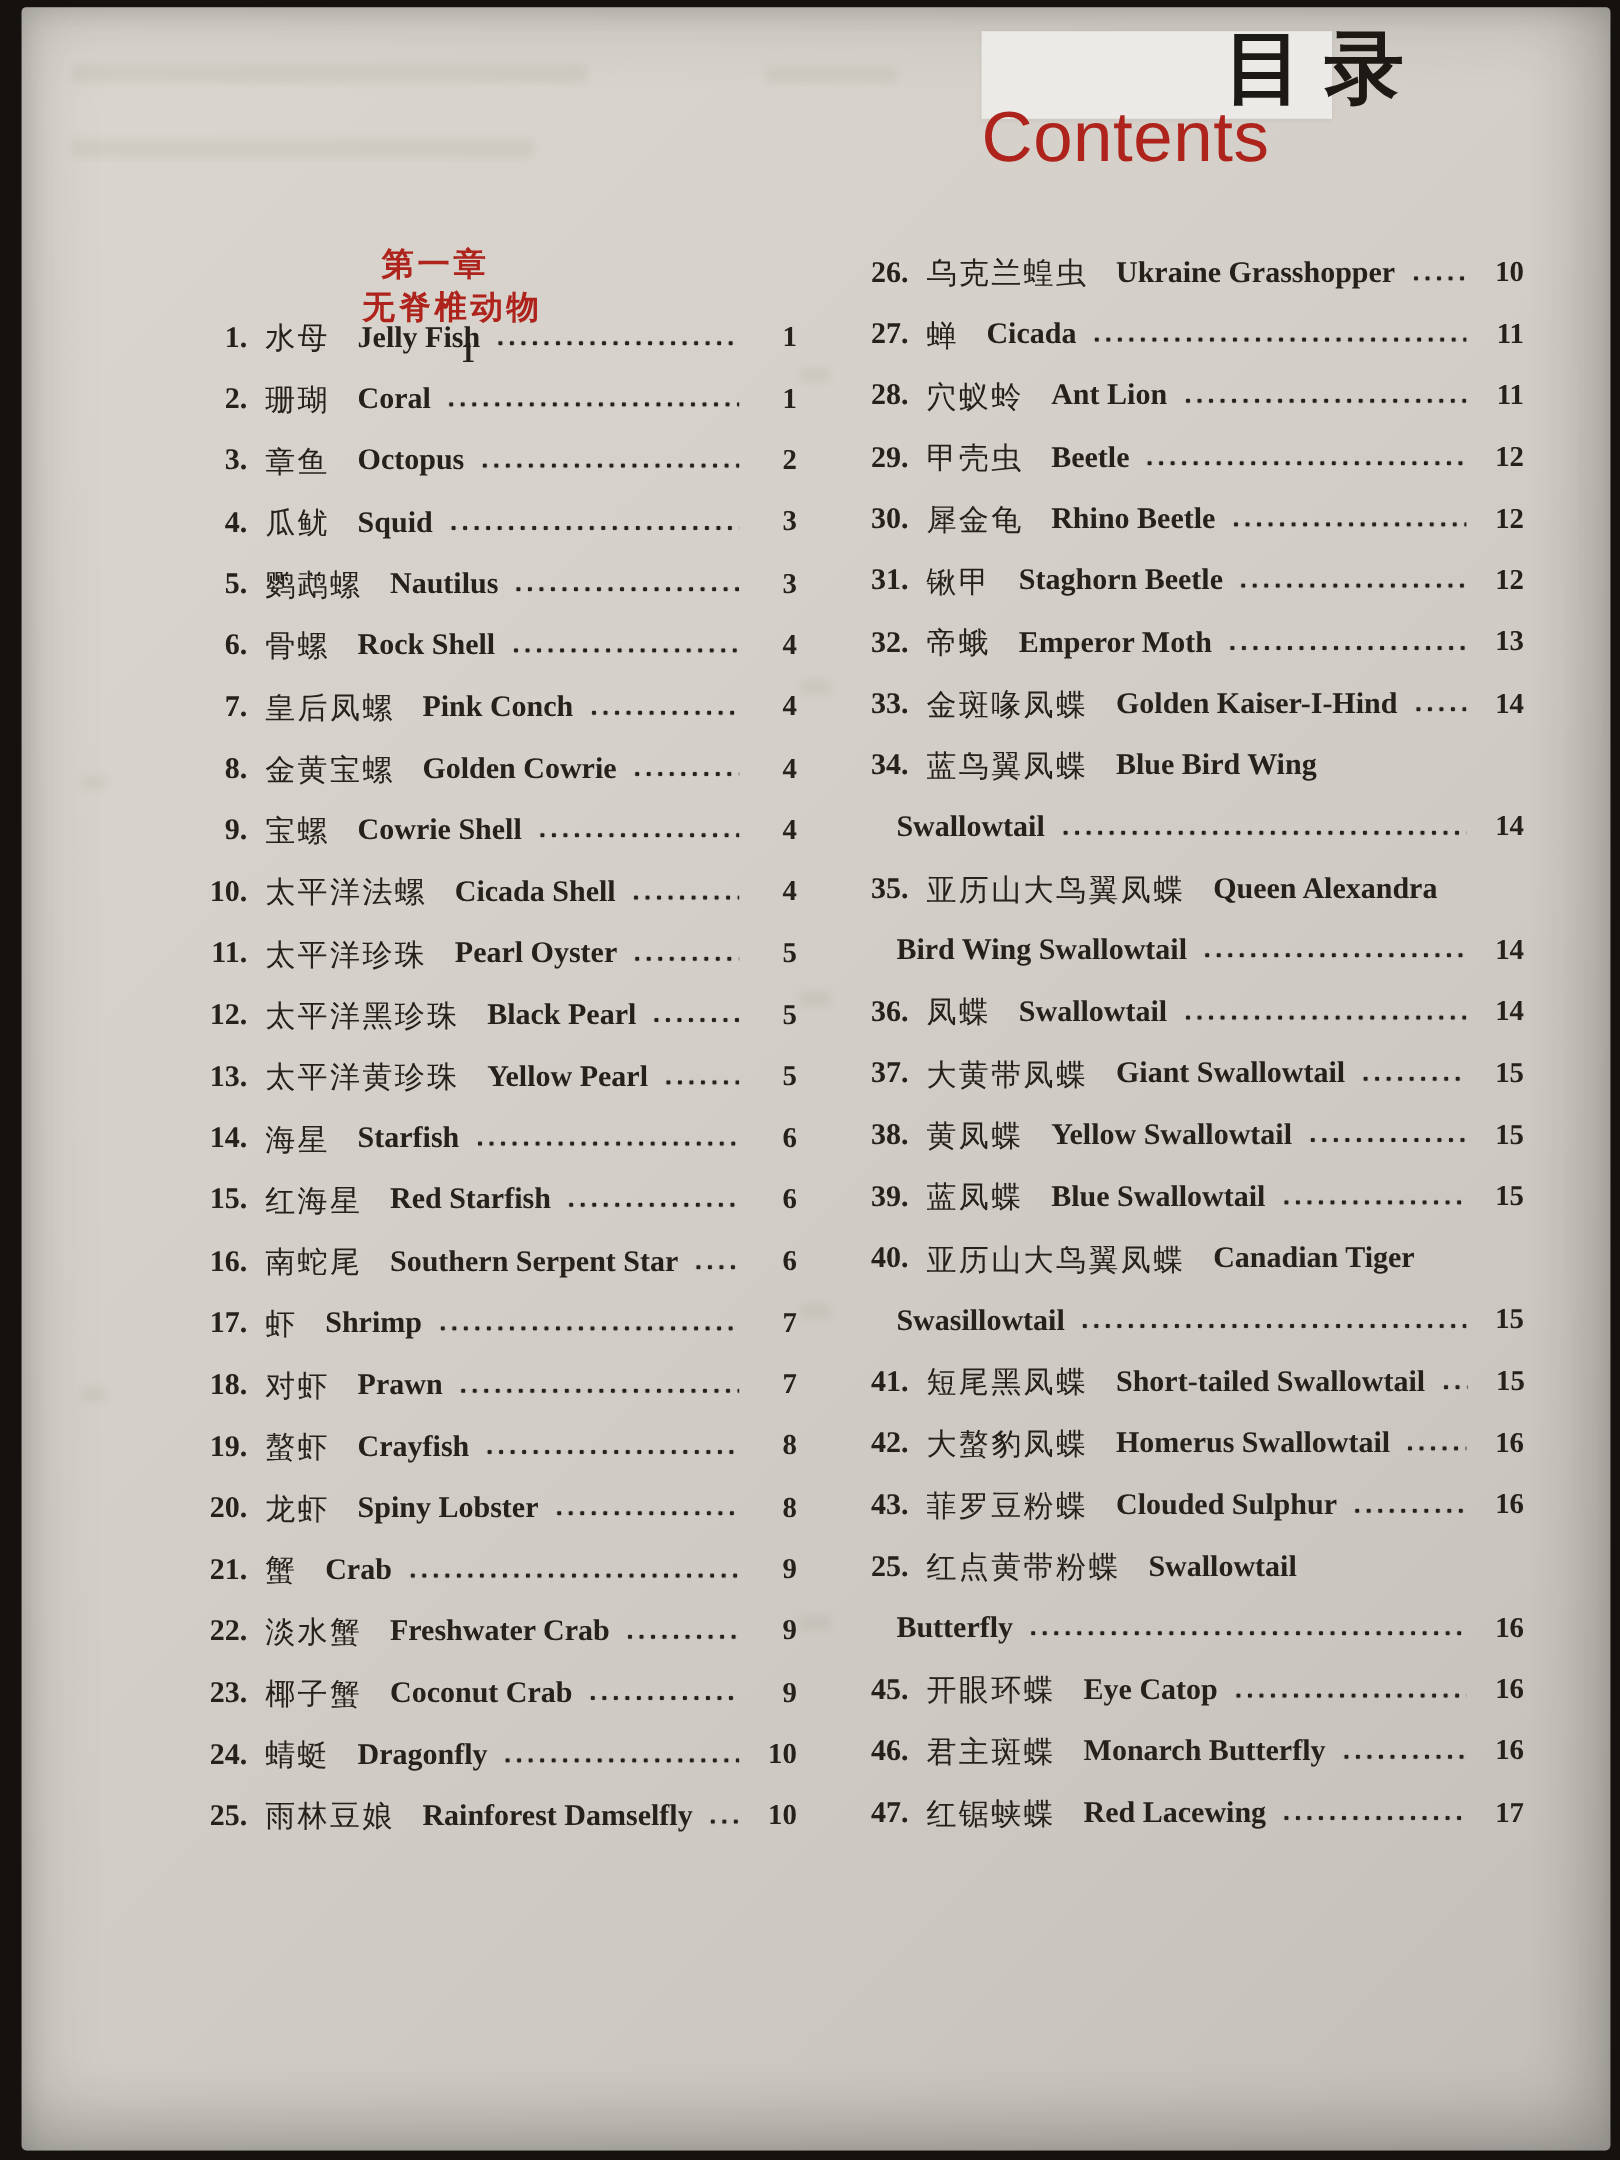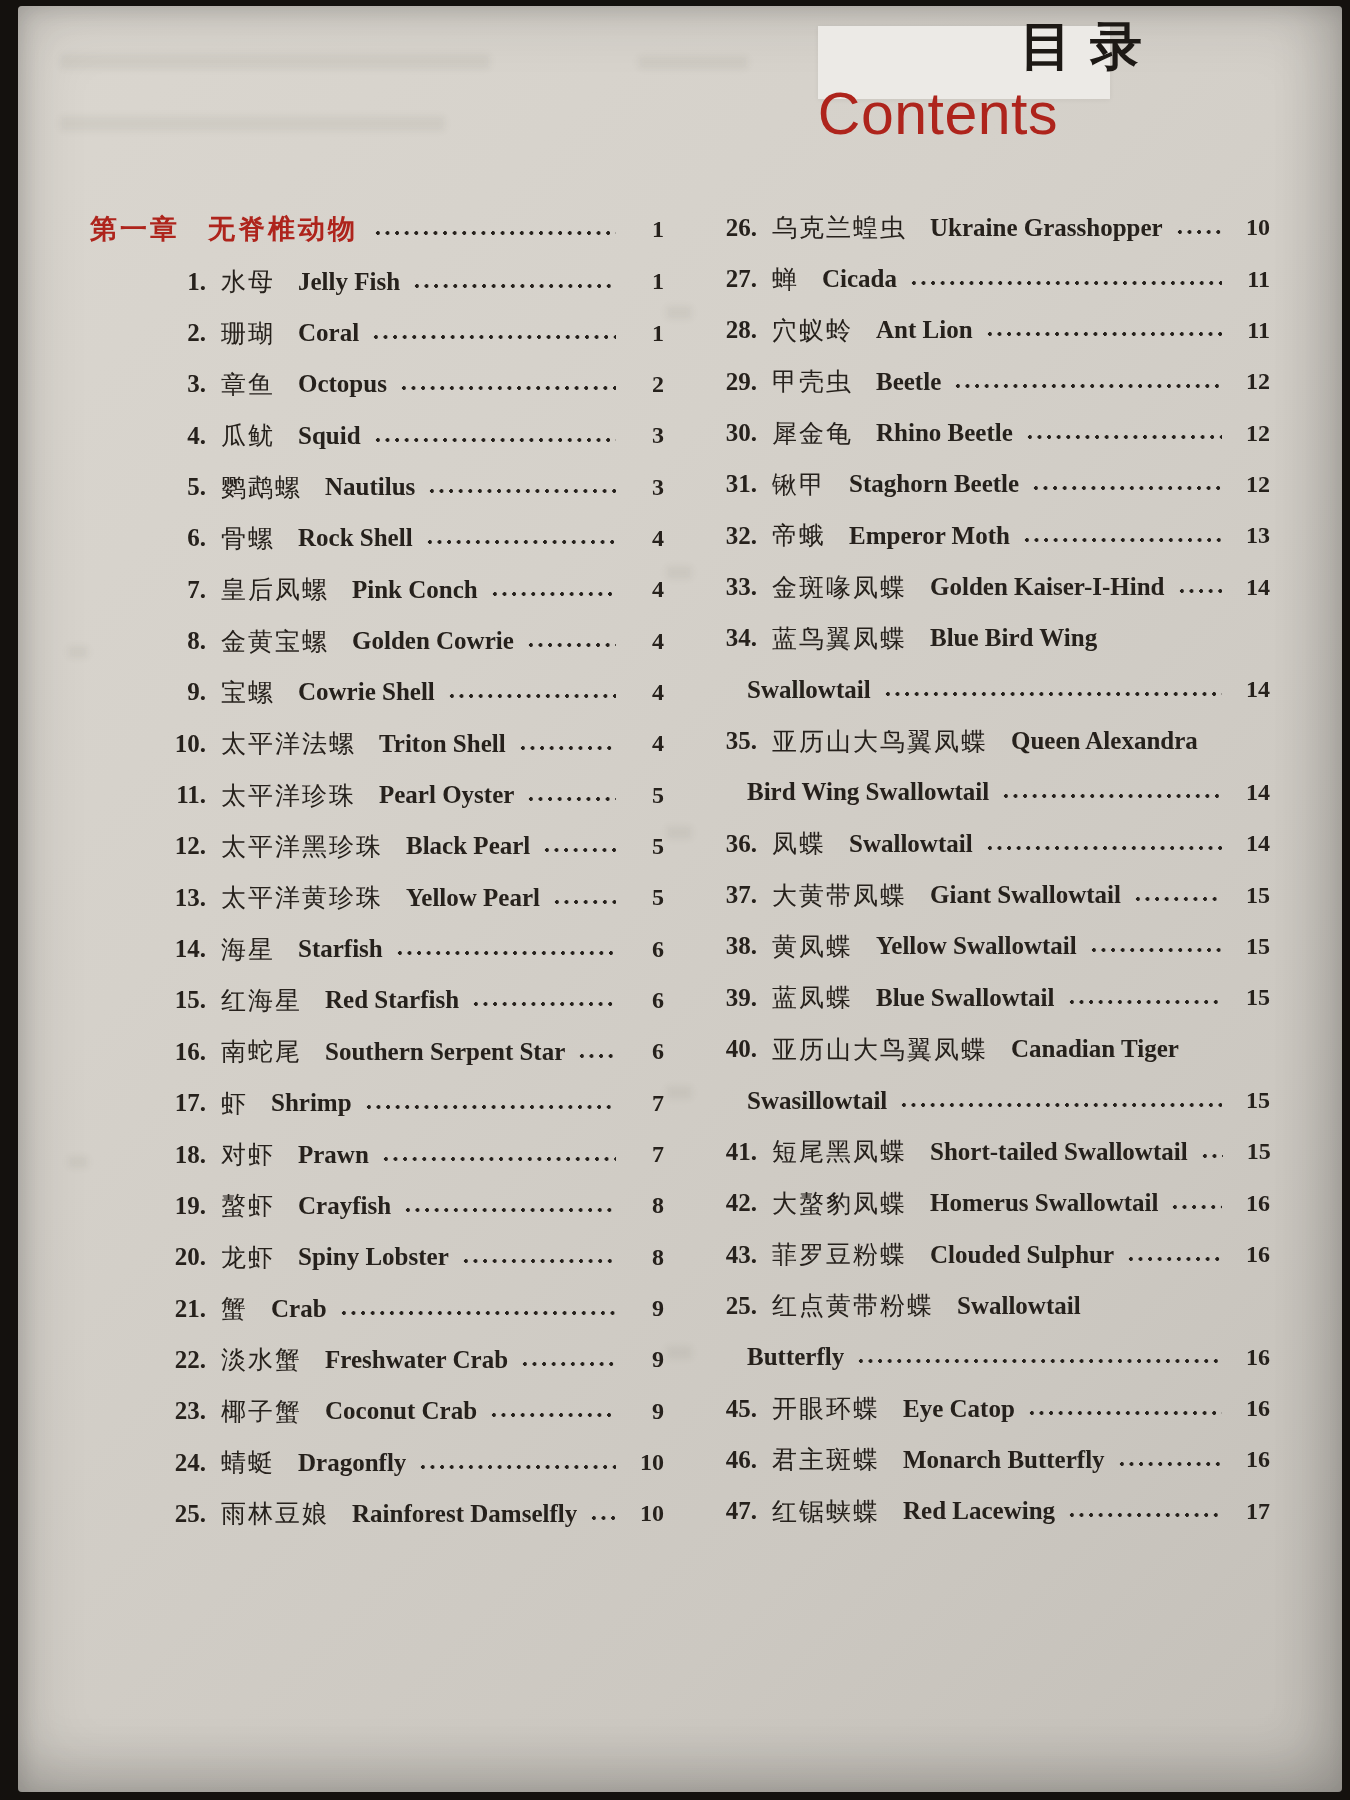--- a/index.html
+++ b/index.html
@@ -20,21 +20,21 @@
   }
   
   .ghost { position:absolute; background:rgba(55,50,43,0.055); filter:blur(3px); border-radius:4px; }
 
   .band {
     position:absolute; left:800px; top:20px; width:292px; height:73px;
     background:#eceae6; box-shadow:0 1px 5px rgba(0,0,0,0.06);
   }
   .title-cn {
     position:absolute; left:1002px; top:6px;
-    font-size:52px; font-weight:bold; color:#1d1915;
+    font-size:66px; font-weight:bold; color:#1d1915;
     letter-spacing:18px; white-space:nowrap;
     font-family:"DejaVu Serif", serif;
   }
   .title-en {
     position:absolute; left:722px; top:74px; width:318px;
     text-align:right;
     font-family:"Liberation Sans", sans-serif;
     font-weight:normal; font-size:59px; letter-spacing:0.5px;
     color:var(--red);
   }
@@ -61,21 +61,21 @@
   .leader {
     flex:1 1 auto; min-width:22px; height:10px;
     margin:8px 10px 0 13px;
     background-image:radial-gradient(circle at 4px 4px, var(--ink) 1.7px, transparent 2.1px);
     background-size:9.6px 8px; background-repeat:repeat-x; background-position:left center;
   }
   .pg { font-weight:bold; min-width:38px; text-align:right; flex:0 0 auto; font-size:24px; }
 
   .chapter-row {
     height:54px; display:flex; align-items:center;
-    font-size:27px; white-space:nowrap;
+    font-size:27px; white-space:nowrap;flex-direction:column;
   }
   .chapter-row .ch-num, .chapter-row .ch-title {
     font-family:"Liberation Sans", sans-serif;
     font-weight:bold; color:var(--red); letter-spacing:3px; flex:0 0 auto;
   }
   .chapter-row .ch-num { margin-right:28px; }
   .chapter-row .leader { margin-left:16px; }
   .chapter-row .pg { color:var(--ink); }
 </style>
 </head>
@@ -165,21 +165,21 @@
         <li class="row">
           <span class="num">9.</span>
           <span class="cn">宝螺</span>
           <span class="en">Cowrie Shell</span>
           <span class="leader"></span>
           <span class="pg">4</span>
         </li>
         <li class="row">
           <span class="num">10.</span>
           <span class="cn">太平洋法螺</span>
-          <span class="en">Triton Shell</span>
+          <span class="en">Cicada Shell</span>
           <span class="leader"></span>
           <span class="pg">4</span>
         </li>
         <li class="row">
           <span class="num">11.</span>
           <span class="cn">太平洋珍珠</span>
           <span class="en">Pearl Oyster</span>
           <span class="leader"></span>
           <span class="pg">5</span>
         </li>

